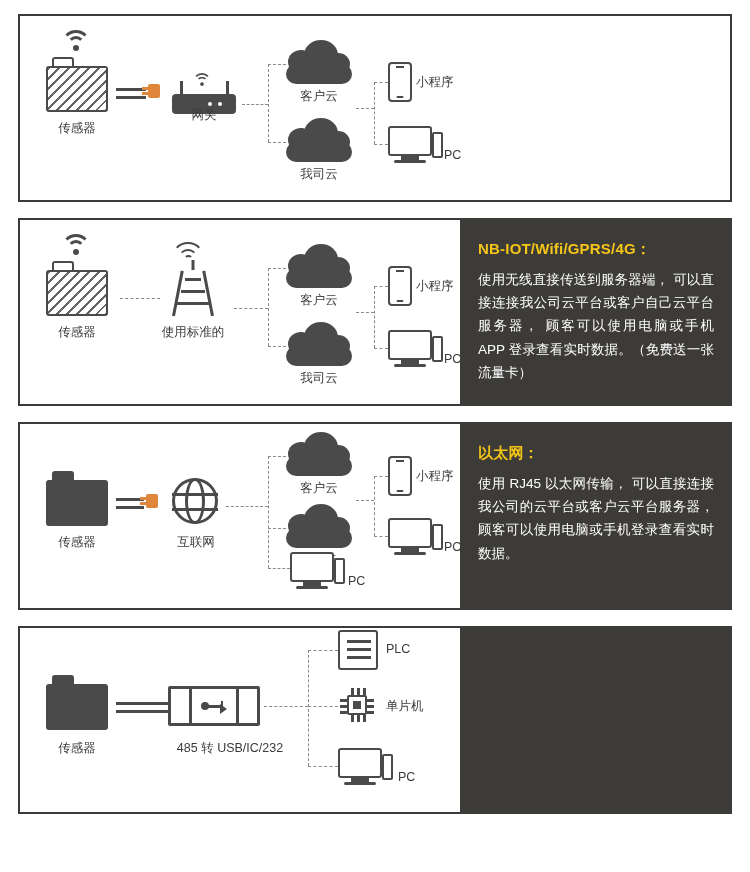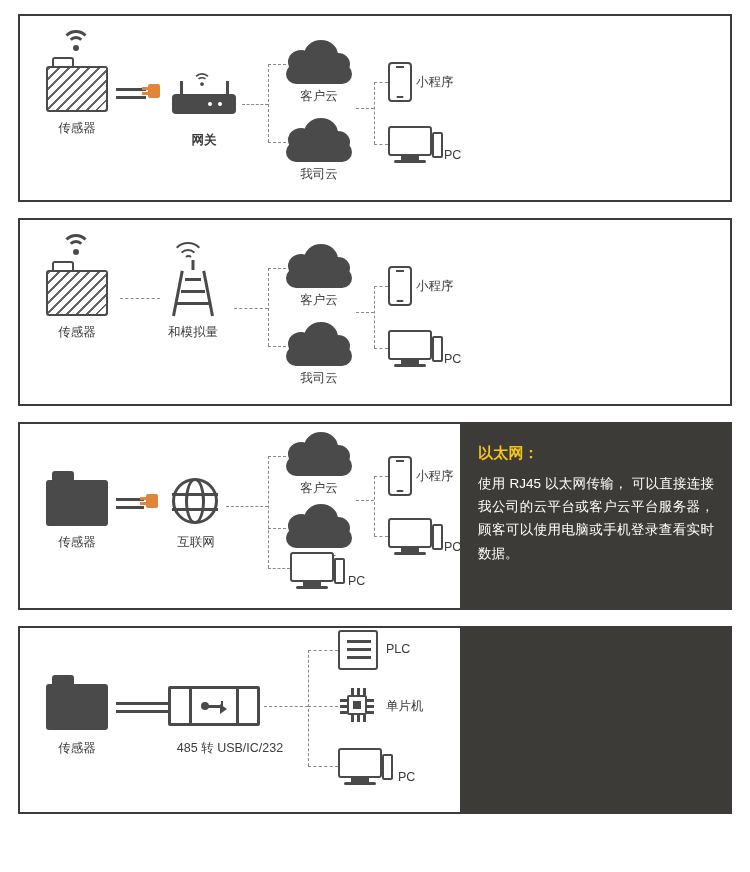--- a/index.html
+++ b/index.html
@@ -299,21 +299,21 @@
         <div class="ant" style="left:8px;"></div>
         <div class="ant" style="left:54px;"></div>
         <div class="led" style="left:36px;"></div>
         <div class="led" style="left:46px;"></div>
       </div>
       <div class="wifi" style="left:162px; top:52px; transform:scale(.62);">
         <i class="a1"></i>
           <i class="a2"></i>
           <i class="dot"></i>
       </div>
-      <div class="lbl center" style="left:184px; top:116px;font-weight:bold;">网关</div>
+      <div class="lbl center" style="left:184px; top:91px;">网关</div>
 
       <div class="dash-h" style="left:222px; top:88px; width:26px;"></div>
       <div class="dash-v" style="left:248px; top:48px; height:78px;"></div>
       <div class="dash-h" style="left:248px; top:48px; width:18px;"></div>
       <div class="dash-h" style="left:248px; top:126px; width:18px;"></div>
 
       <div class="cloud" style="left:262px; top:28px;">
         <div class="base"></div>
           <div class="c c1"></div>
           <div class="c c2"></div>
@@ -372,21 +372,21 @@
         <span style="width:9px;height:9px;left:25.5px;top:13px;"></span>
       </div>
       <div class="tower" style="left:146px; top:40px;">
         <div class="top"></div>
         <div class="leg" style="left:6px; transform: rotate(11deg); transform-origin: bottom center;"></div>
         <div class="leg" style="right:6px; transform: rotate(-11deg); transform-origin: bottom center;"></div>
         <div class="cross" style="top:18px; width:16px;"></div>
         <div class="cross" style="top:30px; width:24px;"></div>
         <div class="cross" style="top:42px; width:32px;"></div>
       </div>
-      <div class="lbl center" style="left:173px; top:104px;">和模拟量</div>
+      <div class="lbl center" style="left:173px; top:104px;">使用标准的</div>
 
       <div class="dash-h" style="left:214px; top:88px; width:34px;"></div>
       <div class="dash-v" style="left:248px; top:48px; height:78px;"></div>
       <div class="dash-h" style="left:248px; top:48px; width:18px;"></div>
       <div class="dash-h" style="left:248px; top:126px; width:18px;"></div>
 
       <div class="cloud" style="left:262px; top:28px;">
         <div class="base"></div>
           <div class="c c1"></div>
           <div class="c c2"></div>
@@ -412,20 +412,24 @@
 
       <div class="pc" style="left:368px; top:110px;">
         <div class="scr"></div>
           <div class="stand"></div>
           <div class="foot"></div>
           <div class="side"></div>
       </div>
       <div class="lbl" style="left:424px; top:132px;">PC</div>
     </div>
 
+    <div class="desc">
+      <div class="desc-title">NB-IOT/Wifi/GPRS/4G：</div>
+      <div class="desc-body">使用无线直接传送到服务器端， 可以直接连接我公司云平台或客户自己云平台服务器， 顾客可以使用电脑或手机 APP 登录查看实时数据。（免费送一张流量卡）</div>
+    </div>
   </div>
 
   <div class="card">
     <div class="diagram">
 
       <div class="node" style="left:26px; top:56px;">
         <div class="sensor-tab solid"></div>
         <div class="sensor-body solid"></div>
       </div>
       <div class="lbl center" style="left:57px; top:110px;">传感器</div>

